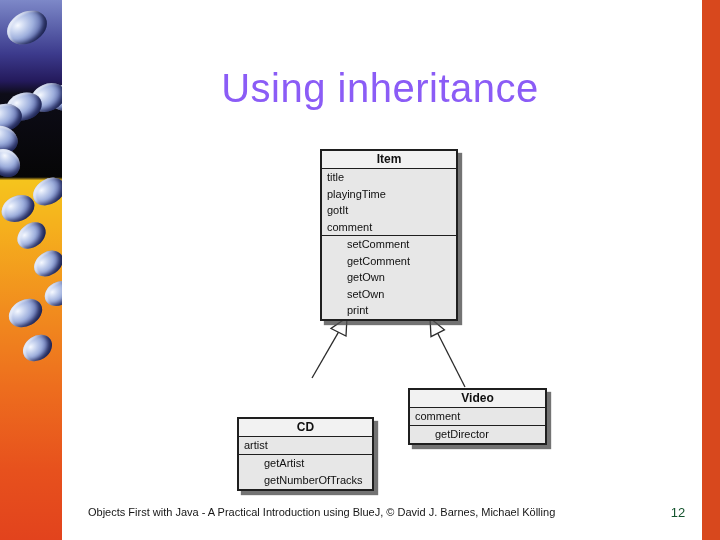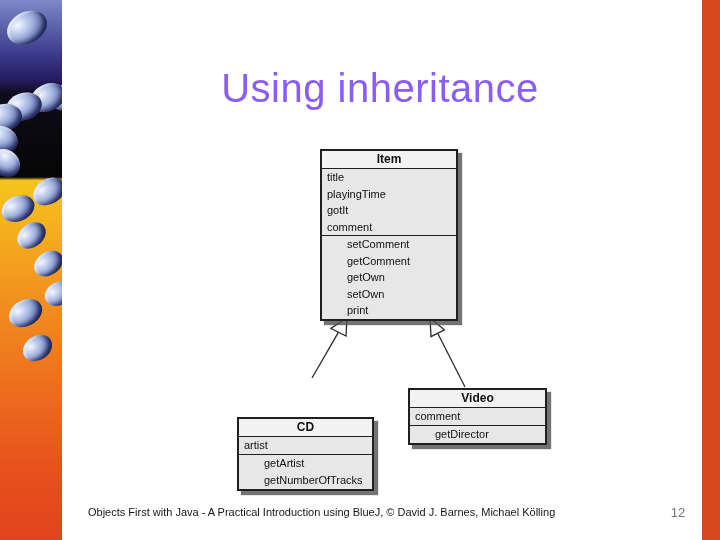--- a/index.html
+++ b/index.html
@@ -36,21 +36,21 @@
   #box-cd{left:237px;top:378px;width:133px;margin-top:39px;}
   #box-cd .uml-row{line-height:17px;height:17px;}
   #box-video{left:408px;top:388px;width:135px;}
   #box-video .uml-row{line-height:17px;height:17px;}
 
   .arrow-layer{position:absolute;left:0;top:0;width:720px;height:540px;pointer-events:none;}
 
   
   .footer{position:absolute;left:88px;top:506px;font-size:11px;color:#161616;}
   .page-number{position:absolute;left:660px;top:505px;width:36px;text-align:center;
-               font-size:13px;color:#737373;}
+               font-size:13px;color:#14532d;}
 </style>
 </head>
 <body>
 
 <div class="slide">
 
   <div class="sidebar">
     <div class="sphere" style="left:6px;top:12px;width:42px;height:31px;transform:rotate(-28deg);"></div>
     <div class="sphere" style="left:50px;top:84px;width:34px;height:26px;transform:rotate(-20deg);"></div>
     <div class="sphere" style="left:30px;top:84px;width:36px;height:27px;transform:rotate(-24deg);"></div>

